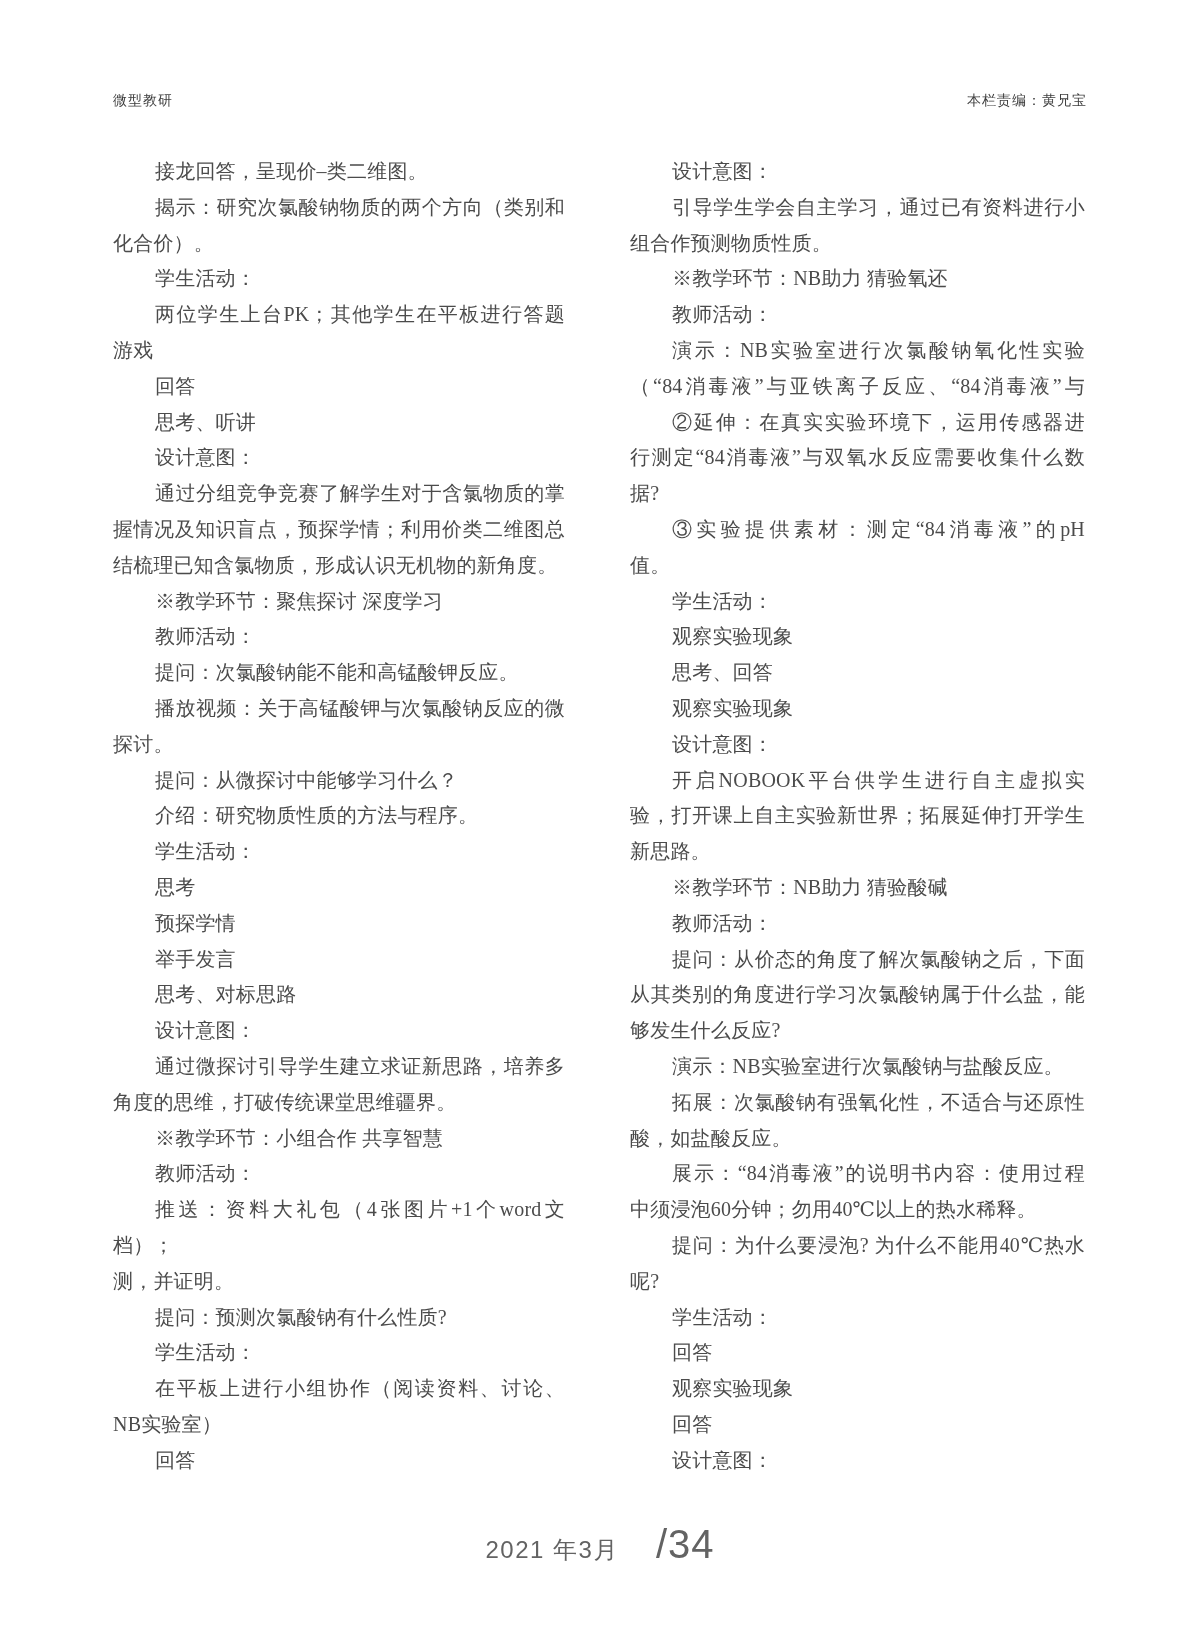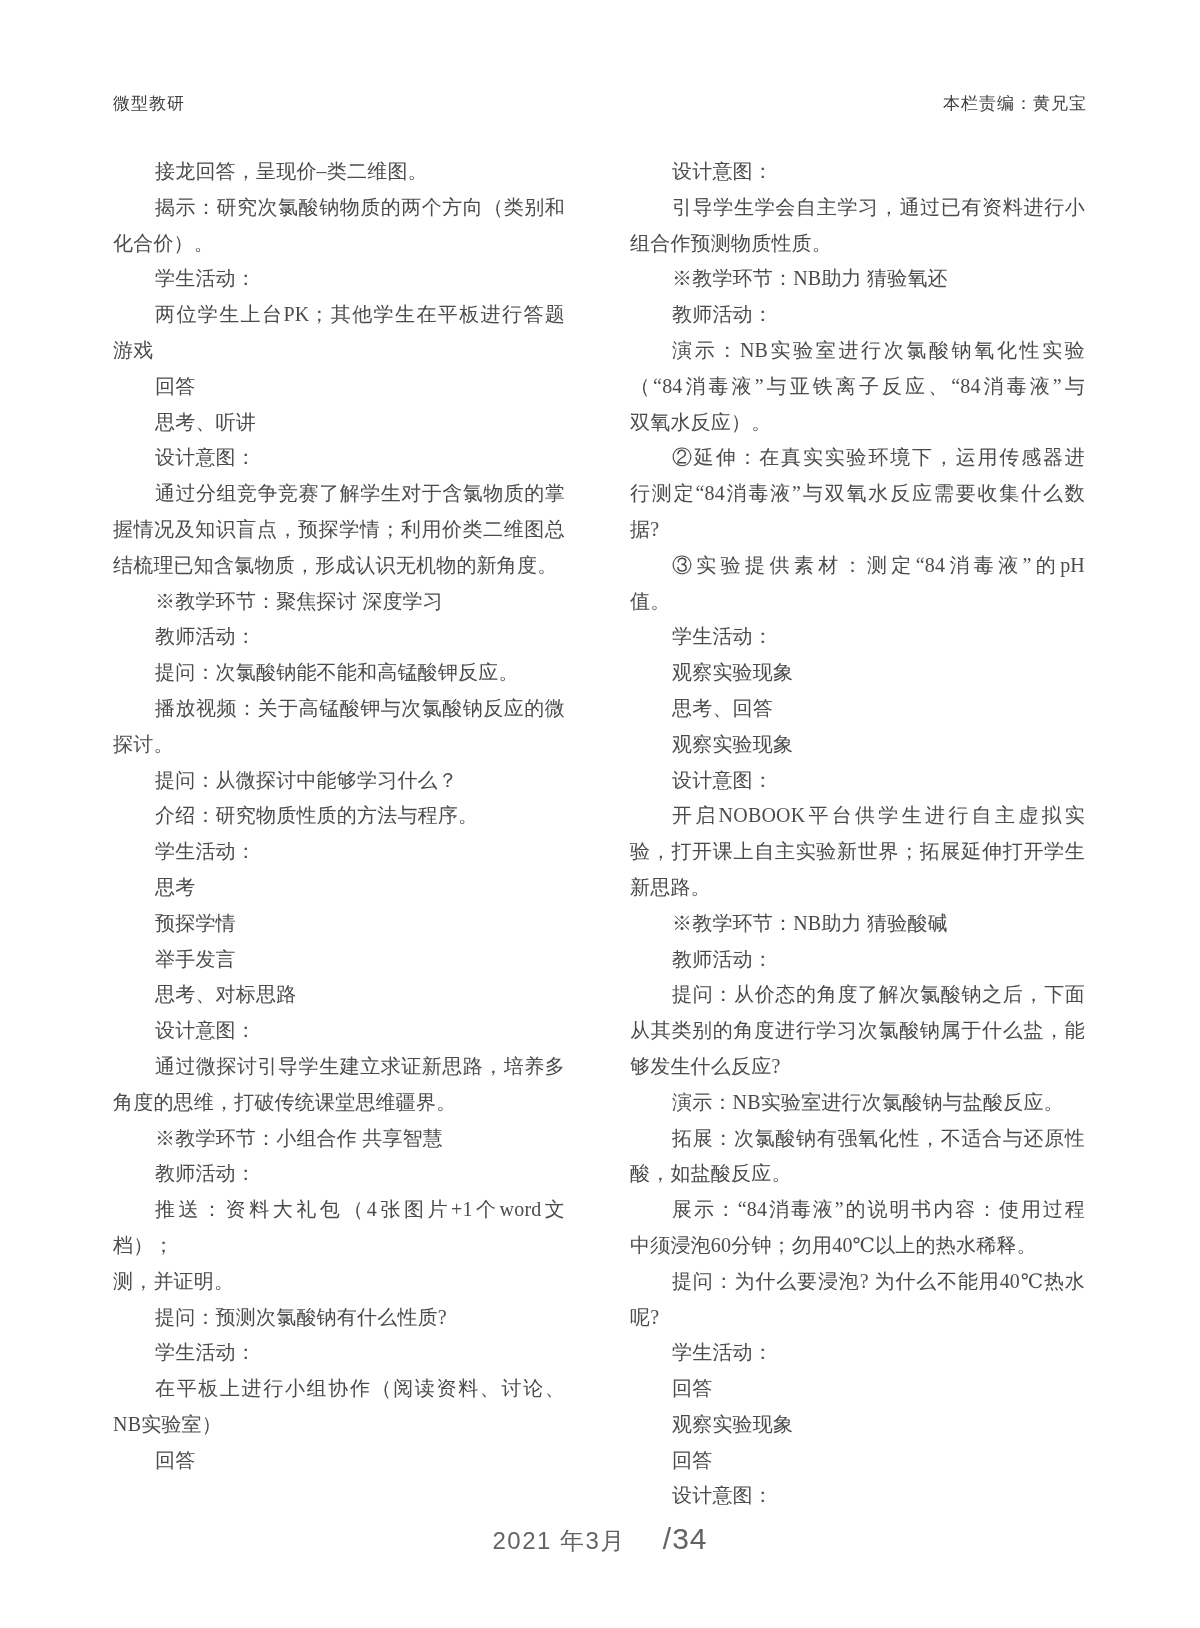--- a/index.html
+++ b/index.html
@@ -12,21 +12,21 @@
   .page {
     position: relative;
     width: 1200px; height: 1628px;
     background: #ffffff;
   }
   .header {
     position: absolute;
     left: 113px; top: 92px; width: 974px;
     display: flex; justify-content: space-between; align-items: baseline;
     font-family: Liberation Serif, serif;
-    font-size: 17px; color: #3e3e3e;
+    font-size: 14px; color: #3e3e3e;
     letter-spacing: 1px;
   }
   .column {
     position: absolute;
     top: 154px;
     font-size: 20px;
     color: #4b4b4b;
     letter-spacing: 0.2px;
   }
   .col-left  { left: 113px; width: 452px; }
@@ -44,21 +44,21 @@
   }
   .footer {
     position: absolute;
     left: 0; top: 1522px; width: 1200px;
     display: flex; justify-content: center; align-items: baseline;
     gap: 13px;
     font-family: "Liberation Sans", "DejaVu Sans", sans-serif;
     color: #636363;
   }
   .footer .date { font-size: 24px; letter-spacing: 1.5px; }
-  .footer .pagenum { font-size: 30px; letter-spacing: 1px; margin-left: 24px; }
+  .footer .pagenum { font-size: 40px; letter-spacing: 1px; margin-left: 24px; }
 </style>
 </head>
 <body>
 
 <div class="page">
 
   <div class="header">
     <span class="header-left">微型教研</span>
     <span class="header-right">本栏责编：黄兄宝</span>
   </div>
@@ -104,21 +104,20 @@
     </div>
 
   <div class="column col-right">
       <div class="line indent">设计意图：</div>
       <div class="line indent fill">引导学生学会自主学习，通过已有资料进行小</div>
       <div class="line">组合作预测物质性质。</div>
       <div class="line indent">※教学环节：NB助力 猜验氧还</div>
       <div class="line indent">教师活动：</div>
       <div class="line indent fill">演示：NB实验室进行次氯酸钠氧化性实验</div>
       <div class="line fill">（“84消毒液”与亚铁离子反应、“84消毒液”与</div>
-      <div class="line">双氧水反应）。</div>
       <div class="line indent fill">②延伸：在真实实验环境下，运用传感器进</div>
       <div class="line fill">行测定“84消毒液”与双氧水反应需要收集什么数</div>
       <div class="line">据?</div>
       <div class="line indent fill">③实验提供素材：测定“84消毒液”的pH</div>
       <div class="line">值。</div>
       <div class="line indent">学生活动：</div>
       <div class="line indent">观察实验现象</div>
       <div class="line indent">思考、回答</div>
       <div class="line indent">观察实验现象</div>
       <div class="line indent">设计意图：</div>

